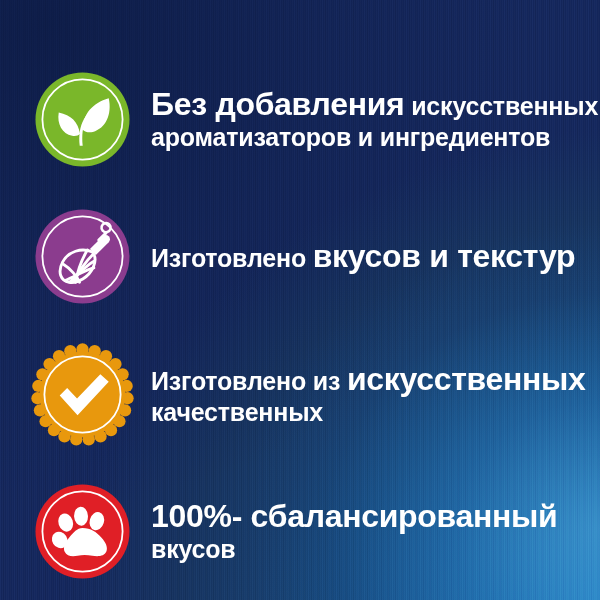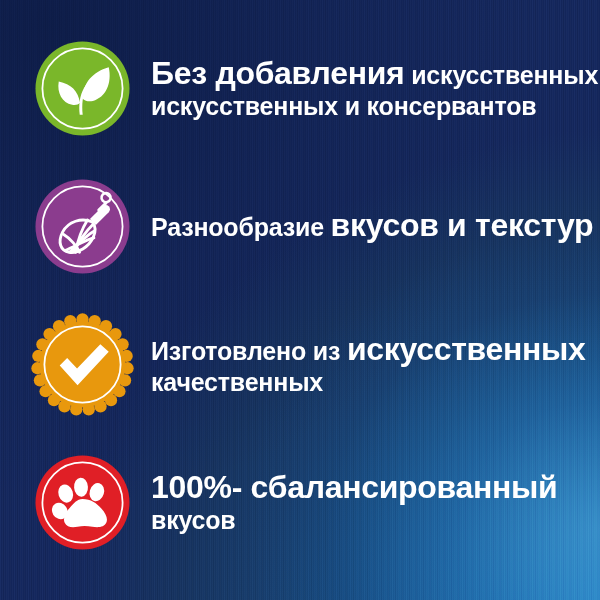--- a/index.html
+++ b/index.html
@@ -83,21 +83,21 @@
       rgba(8,20,56,0) 68%);
   }
 
   
   .features {
     position: absolute;
     inset: 0;
     display: flex;
     flex-direction: column;
     justify-content: flex-start;
-    padding-top: 19px;
+    padding-top: 51px;
     box-sizing: border-box;
   }
   .feature {
     display: flex;
     align-items: center;
     height: 138px;
     padding-left: 33px;
     box-sizing: border-box;
   }
   .badge {
@@ -159,21 +159,21 @@
           <circle cx="50" cy="50" r="40.5" fill="none" stroke="#ffffff" stroke-width="1.8"></circle>
           <g fill="#ffffff">
             <path d="M50.5 60.5 C50.5 44 60 33.5 76.5 28.5 C80 44.5 73.5 59 60.5 62.5 C56.5 63.6 53 62.8 50.5 60.5 Z"></path>
             <path d="M47.5 64.5 C45.5 52.5 38.5 45.5 26 43 C24 54.5 29.5 64.5 39.5 66.5 C42.8 67.2 45.6 66.4 47.5 64.5 Z"></path>
             <path d="M47.2 76.5 C46.0 66.5 47.2 57.5 51.5 49.5 C54.5 44 58.5 39.5 63 36.5 C64.1 35.8 65.0 37.2 64.0 38.0 C59.8 41.3 56.2 45.5 53.6 50.6 C50.0 57.6 49.2 66.2 50.2 76.5 Z"></path>
           </g>
         </svg>
       </div>
       <div class="feature-text">
         <span class="line"><span class="t-bold">Без добавления</span><span class="t-reg"> искусственных</span></span>
-        <span class="line line2"><span class="t-reg">искусственных и консервантов</span></span>
+        <span class="line line2"><span class="t-reg">ароматизаторов и ингредиентов</span></span>
       </div>
     </div>
 
     <div class="feature">
       <div class="badge">
         <svg viewBox="0 0 100 100">
           <circle cx="50" cy="50" r="47.5" fill="#8b3c8e"></circle>
           <circle cx="50" cy="50" r="40.5" fill="none" stroke="#ffffff" stroke-width="1.8"></circle>
           <g fill="none" stroke="#ffffff" stroke-width="3.1" stroke-linecap="round">
             <path d="M66.5 33.5 L73.5 26.5"></path>
@@ -186,21 +186,21 @@
             <path d="M60.0 45.5 C49.0 40.5 35.5 45.0 30.0 55.5 C24.5 66.0 28.0 74.5 36.5 76.0 C45.0 77.5 56.5 71.0 61.0 60.5 C63.3 55.2 63.2 49.5 60.0 45.5 Z"></path>
             <path d="M55.0 43.5 C50.0 51.5 45.5 62.5 43.0 76.0"></path>
             <path d="M60.0 48.5 C54.0 54.5 47.0 64.0 41.0 75.0"></path>
             <path d="M62.0 54.5 C55.5 58.0 45.0 68.0 37.5 75.5"></path>
             <path d="M61.5 61.5 C54.5 63.0 41.5 70.5 33.0 74.0"></path>
             <path d="M31.0 58.0 C37.0 61.5 45.0 70.5 47.0 76.0"></path>
           </g>
         </svg>
       </div>
       <div class="feature-text">
-        <span class="line"><span class="t-reg">Разнообразие </span><span class="t-bold">вкусов и текстур</span></span>
+        <span class="line"><span class="t-reg">Изготовлено </span><span class="t-bold">вкусов и текстур</span></span>
       </div>
     </div>
 
     <div class="feature">
       <div class="badge">
         <svg viewBox="0 0 100 100">
           <g>
             <circle cx="50" cy="50" r="43.5" fill="#e8980d"></circle>
             <g fill="#e8980d">
               <circle cx="50.0" cy="4.5" r="6.2"></circle>

